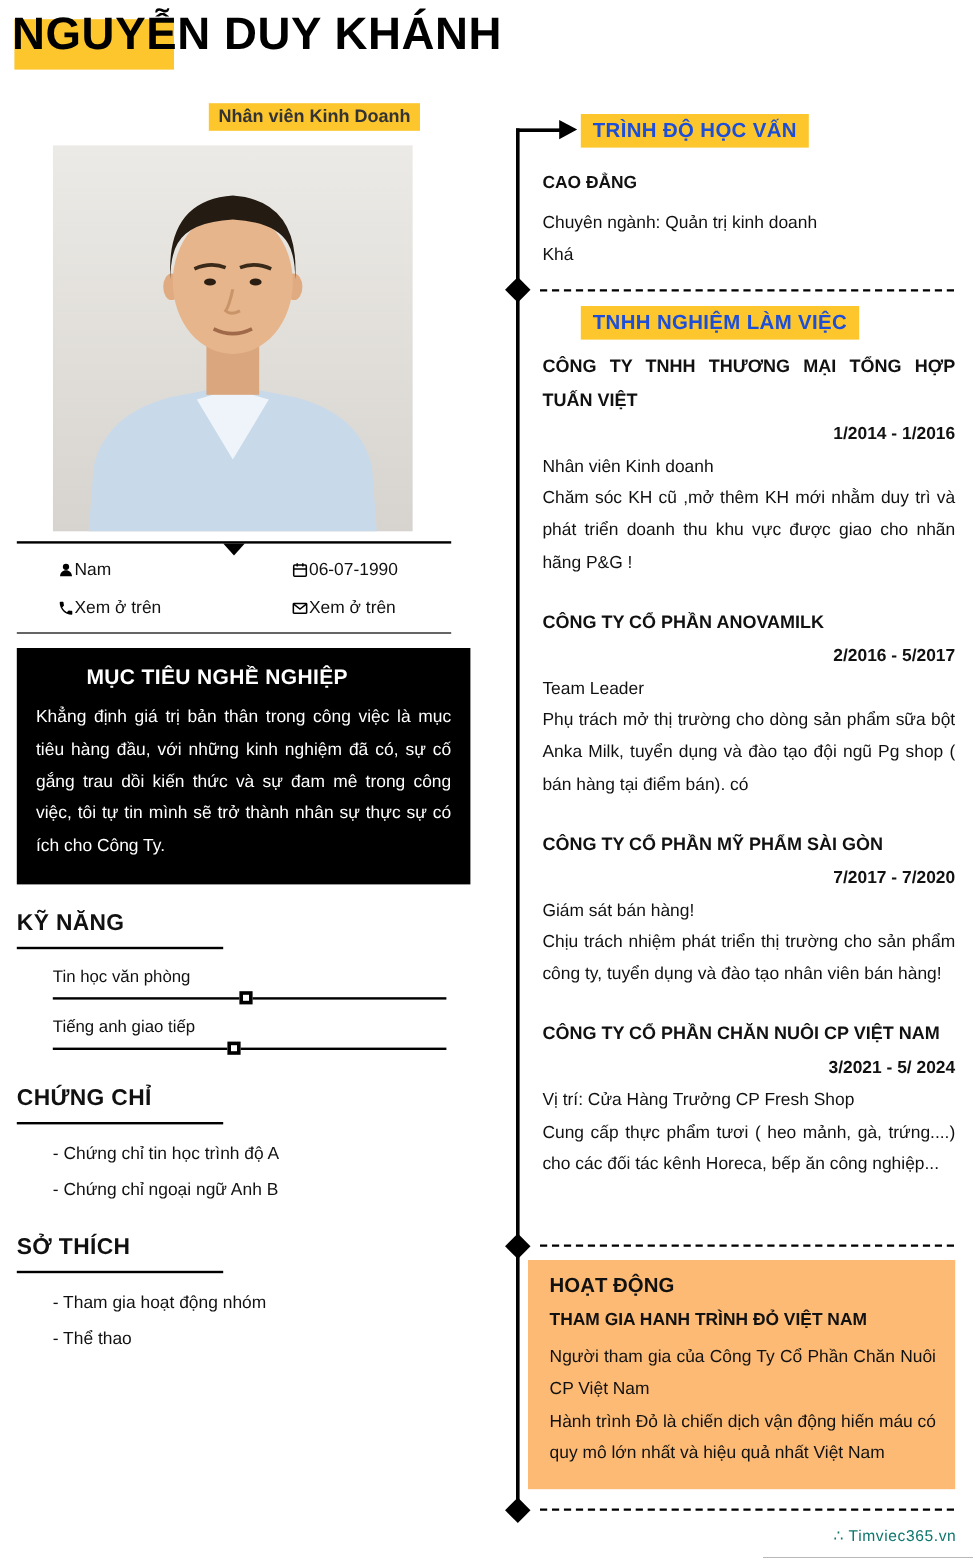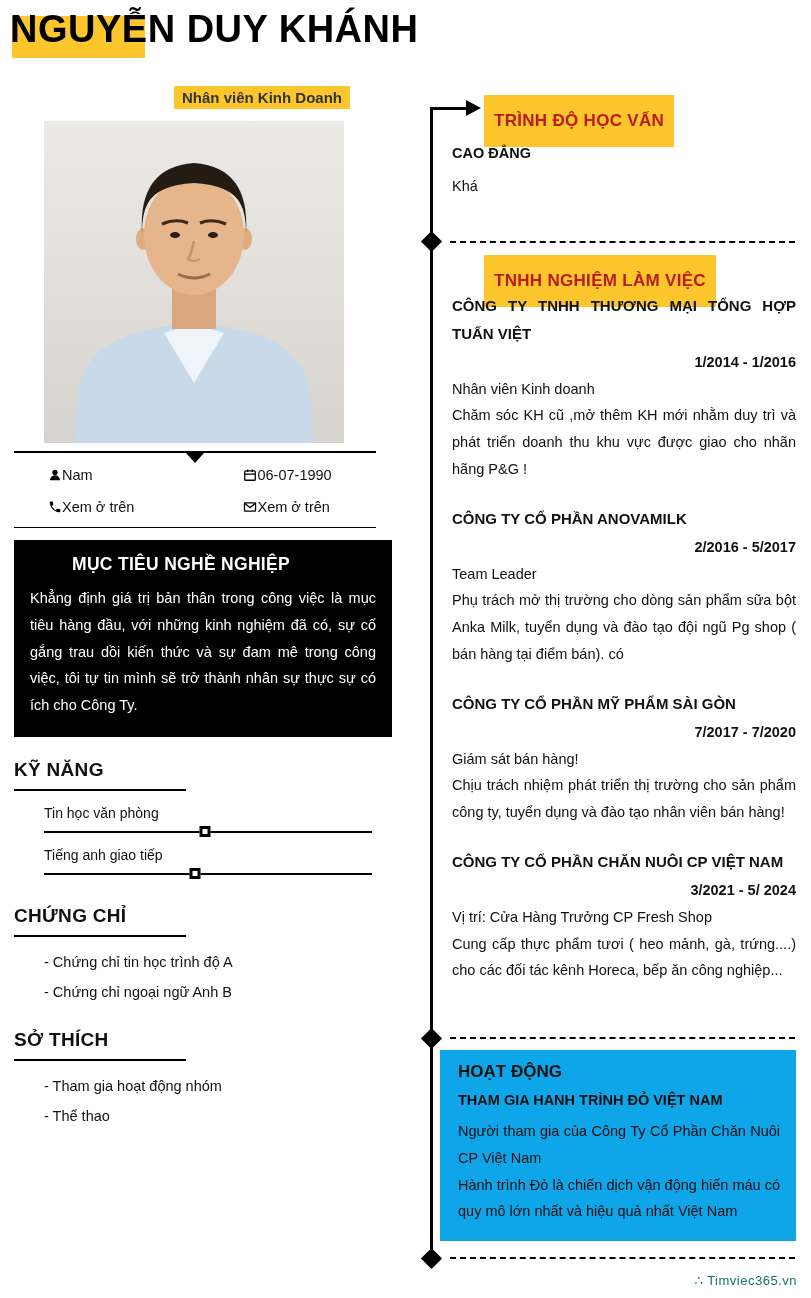--- a/index.html
+++ b/index.html
@@ -45,36 +45,36 @@
   
   .tl-v { position:absolute; left:430px; top:107px; width:3px; height:1152px; background:#000; }
   .tl-h { position:absolute; left:430px; top:107px; width:38px; height:3px; background:#000; }
   .tl-arrow { position:absolute; left:466px; top:100px; width:0; height:0;
               border-left:15px solid #000; border-top:8.5px solid transparent; border-bottom:8.5px solid transparent; }
   .diamond { position:absolute; left:424px; width:15px; height:15px; background:#000; transform:rotate(45deg); }
   .d1 { top:234px; } .d2 { top:1031px; } .d3 { top:1251px; }
   .dash { position:absolute; left:450px; width:345px; border-top:2.5px dashed #000; }
   .dl1 { top:241px; } .dl2 { top:1037px; } .dl3 { top:1257px; }
 
-  .r-header { position:absolute; display:inline-block; background:#fcc62c; color:#b91c1c;
-              font-size:17px; font-weight:bold; letter-spacing:.3px; padding:16px 10px; }
+  .r-header { position:absolute; display:inline-block; background:#fcc62c; color:#1d4ed8;
+              font-size:17px; font-weight:bold; letter-spacing:.3px; padding:4px 10px; }
   .rh-edu { left:484px; top:95px; }
   .rh-exp { left:484px; top:255px; }
 
   .edu-body { position:absolute; left:452px; top:140px; width:344px; font-size:14.5px; line-height:1.85; }
   .edu-degree { font-weight:bold; margin-bottom:6px; }
 
   .exp-body { position:absolute; left:452px; top:292px; width:344px; }
   .job { margin-bottom:22px; }
   .job-company { font-size:15px; font-weight:bold; line-height:1.85; text-align:justify; }
   .job-period { font-size:14.5px; font-weight:bold; text-align:right; margin:6px 0; }
   .job-role { font-size:14.5px; line-height:1.85; }
   .job-desc { font-size:14.5px; line-height:1.85; text-align:justify; }
 
-  .activities { position:absolute; left:440px; top:1050px; width:356px; background:#0ea5e9; padding:12px 16px 16px 18px; }
+  .activities { position:absolute; left:440px; top:1050px; width:356px; background:#fdba74; padding:12px 16px 16px 18px; }
   .activities h2 { font-size:17px; font-weight:bold; margin-bottom:10px; }
   .act-sub { font-size:14.5px; font-weight:bold; margin-bottom:10px; }
   .activities p { font-size:14.5px; line-height:1.85; text-align:justify; }
 
   .watermark { position:absolute; right:14px; bottom:10px; font-size:13px; color:#0f766e; letter-spacing:.5px; }
 </style>
 </head>
 <body>
 
 <div class="page">
@@ -193,20 +193,21 @@
   <div class="diamond d1"></div>
   <div class="diamond d2"></div>
   <div class="diamond d3"></div>
   <div class="dash dl1"></div>
   <div class="dash dl2"></div>
   <div class="dash dl3"></div>
 
   <div class="r-header rh-edu">TRÌNH ĐỘ HỌC VẤN</div>
   <div class="edu-body">
     <div class="edu-degree">CAO ĐẲNG</div>
+    <div>Chuyên ngành: Quản trị kinh doanh</div>
     <div>Khá</div>
   </div>
 
   <div class="r-header rh-exp">TNHH NGHIỆM LÀM VIỆC</div>
   <div class="exp-body">
 
     <div class="job">
       <div class="job-company">CÔNG TY TNHH THƯƠNG MẠI TỔNG HỢP TUẤN VIỆT</div>
       <div class="job-period">1/2014 - 1/2016</div>
       <div class="job-role">Nhân viên Kinh doanh</div>

